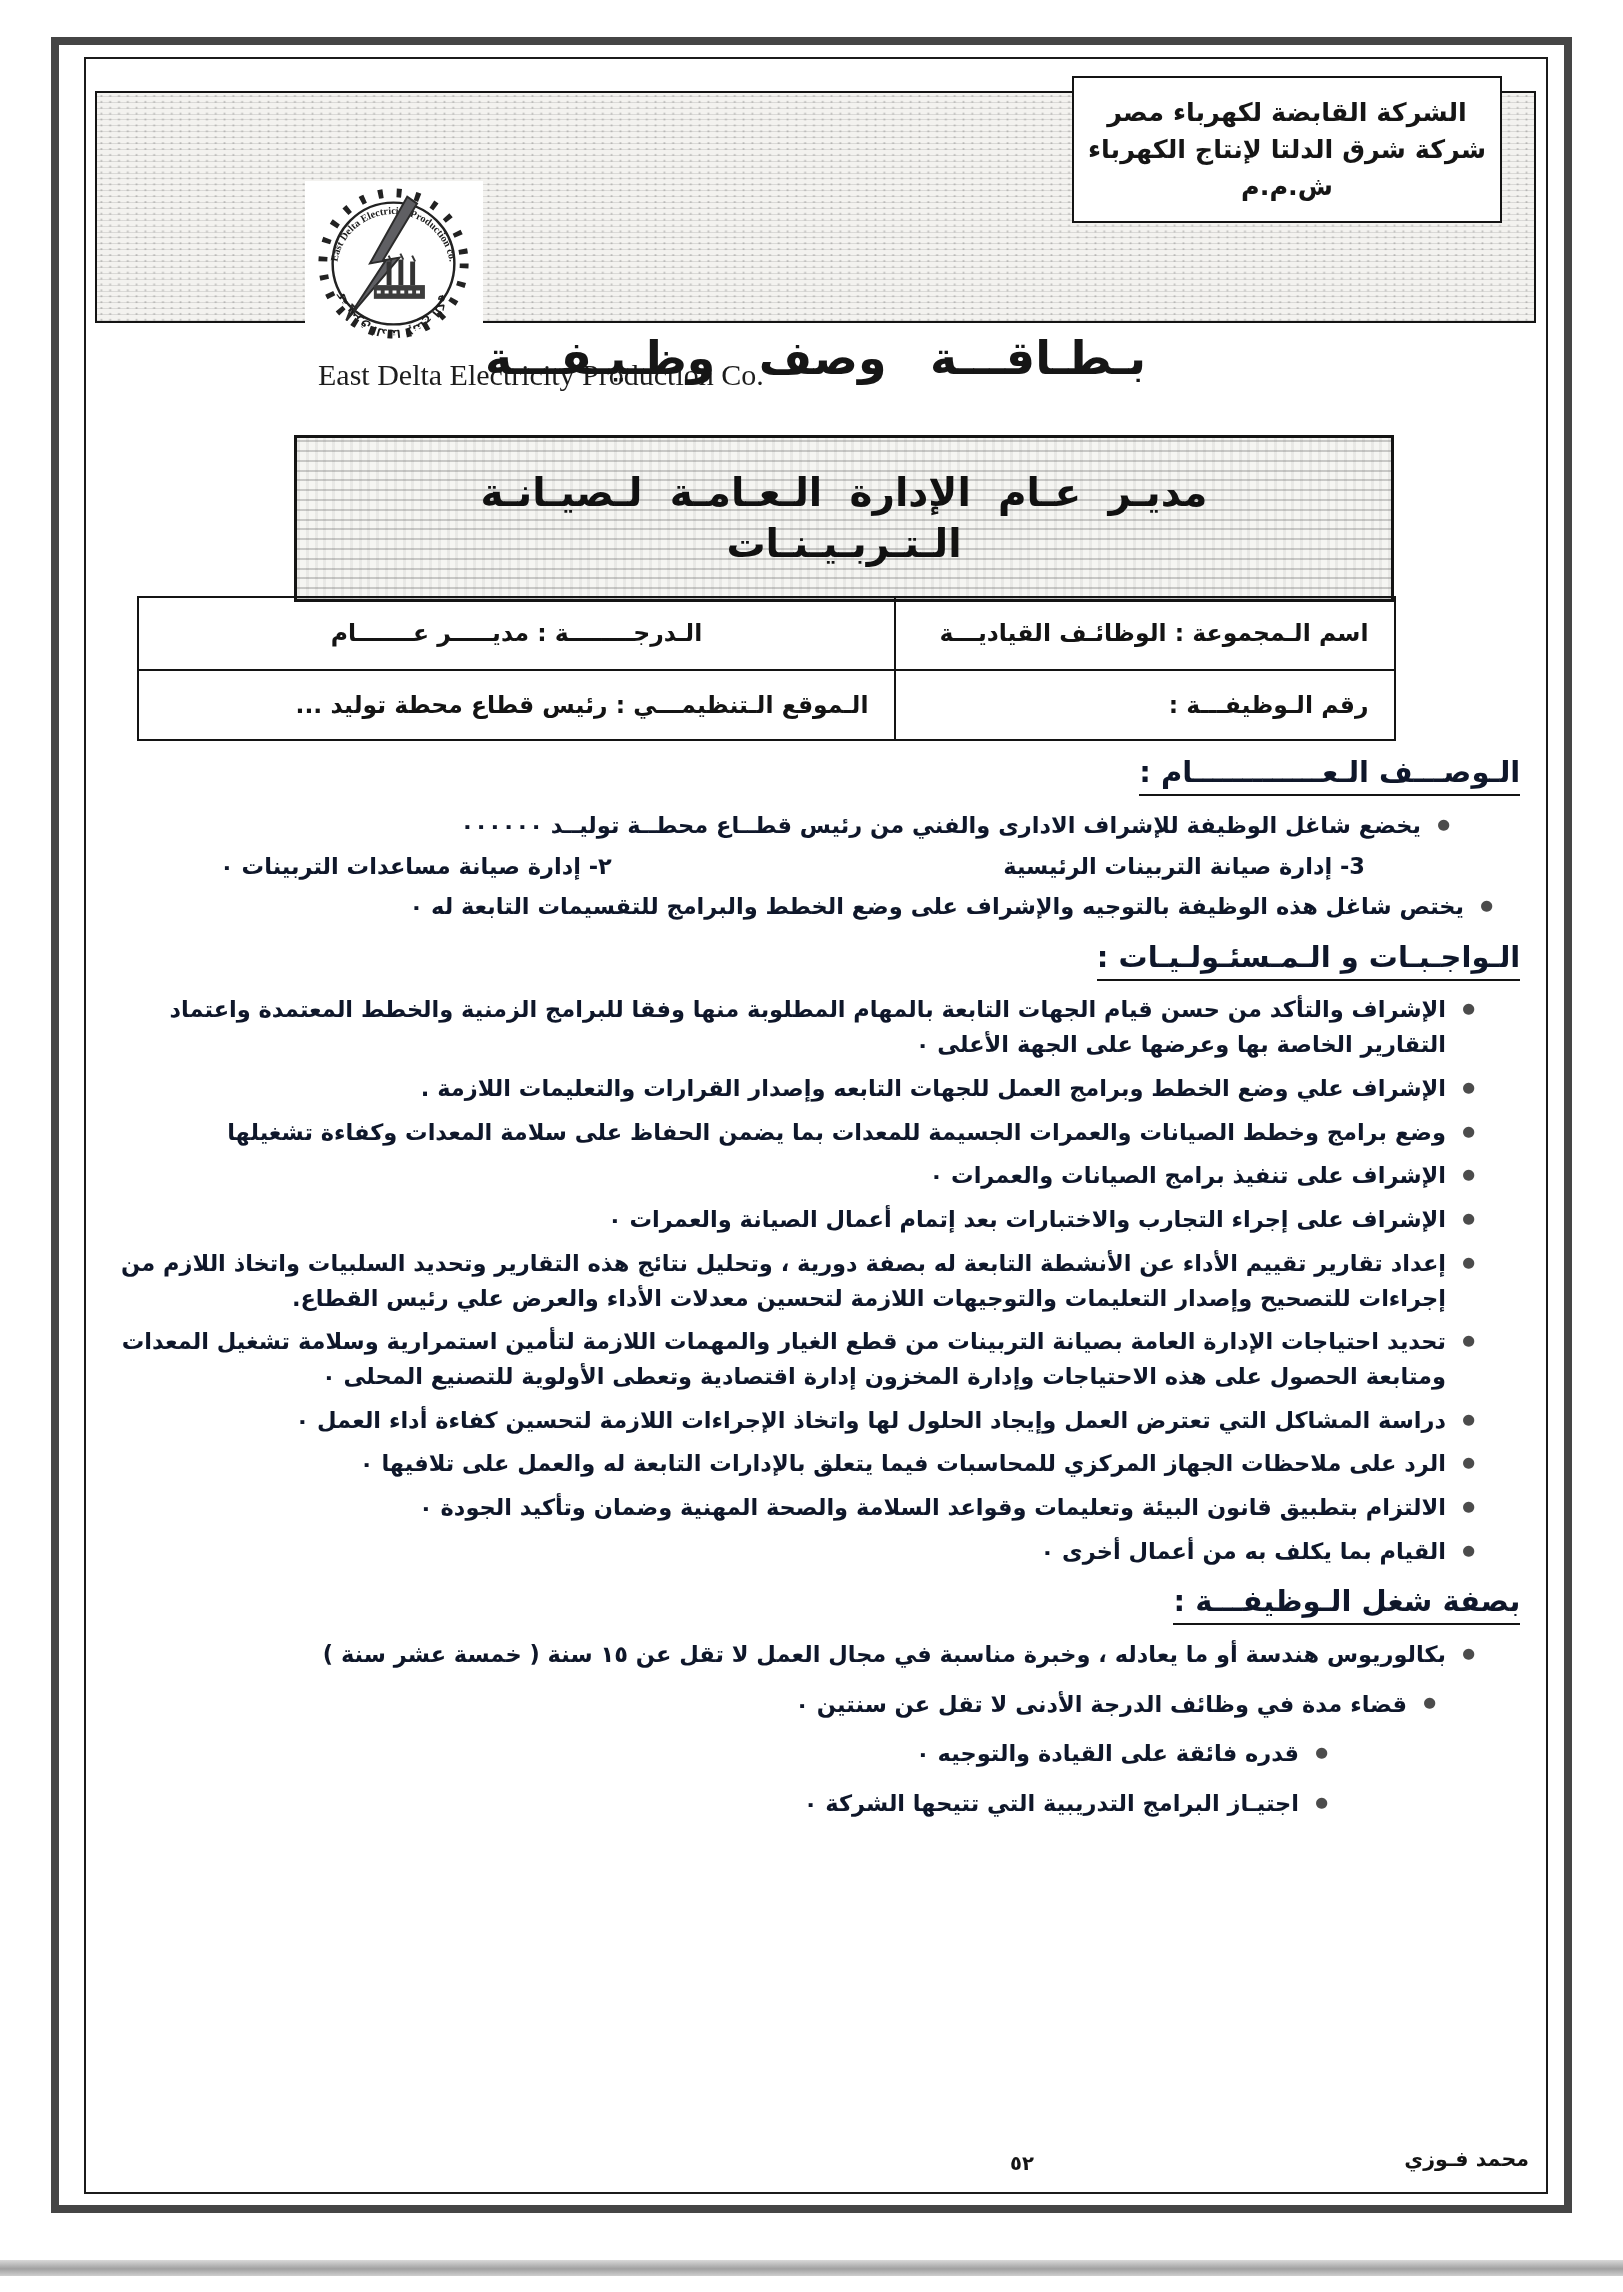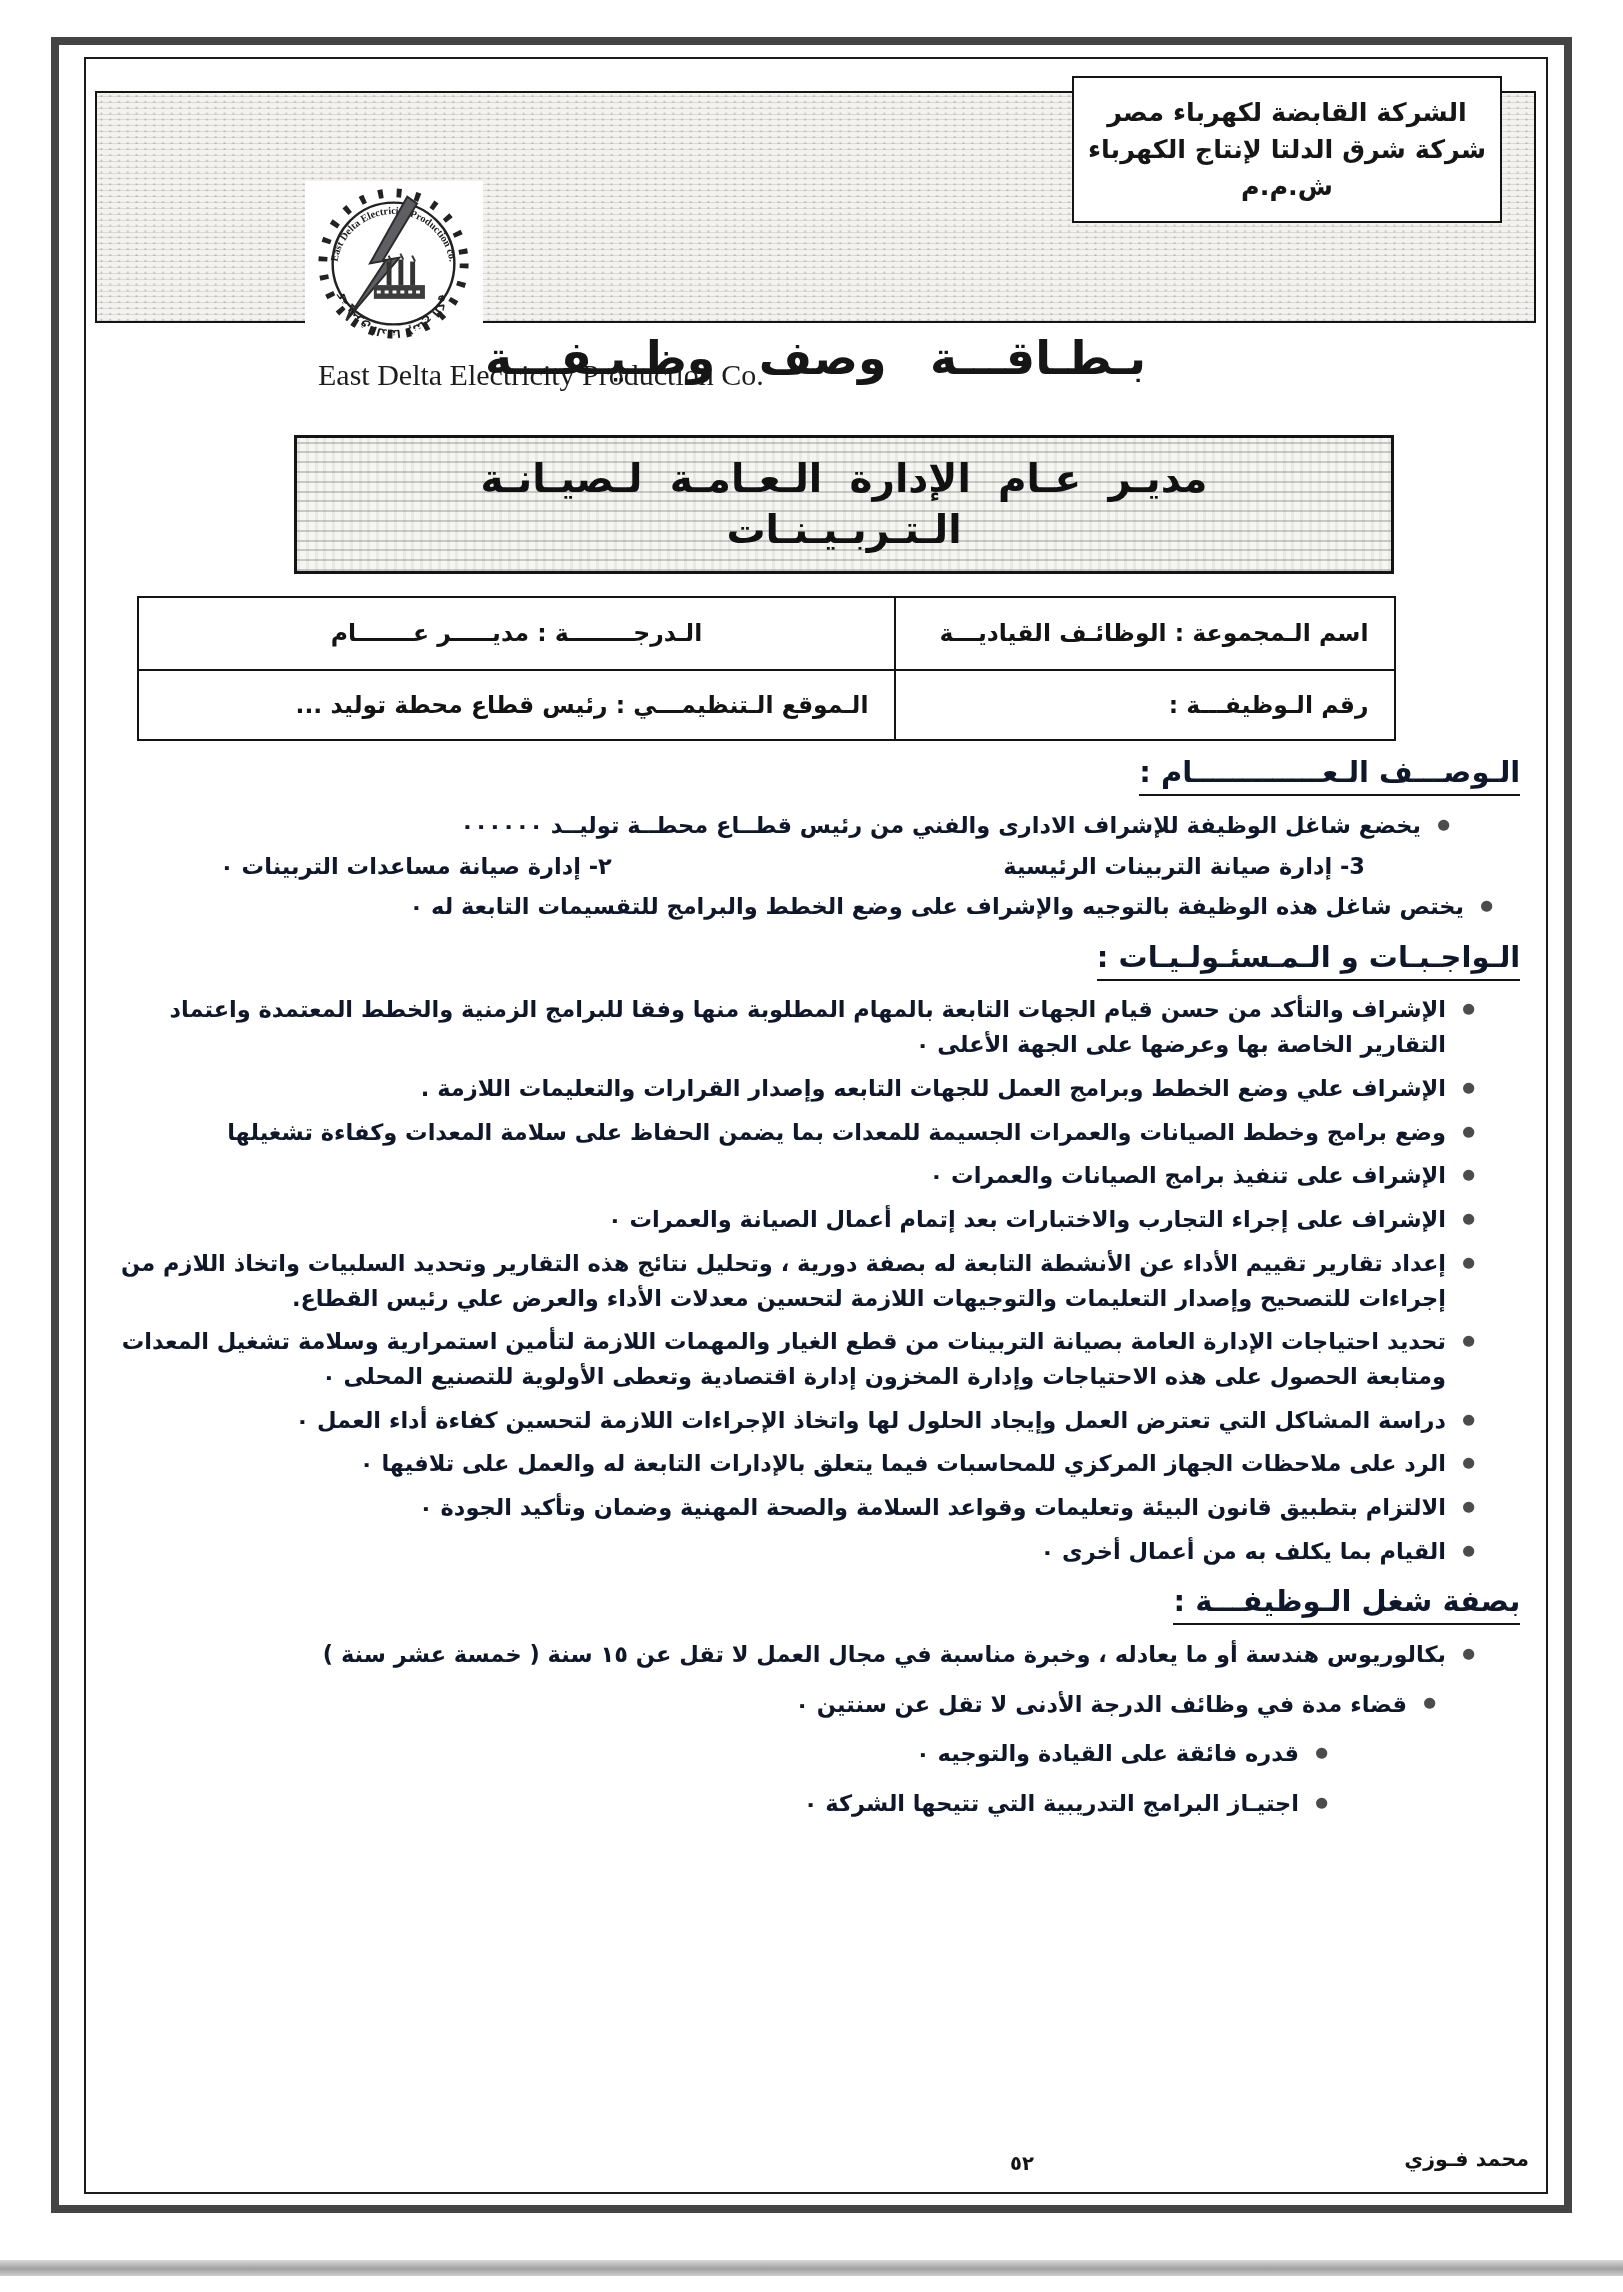--- a/index.html
+++ b/index.html
@@ -28,21 +28,21 @@
   .company-box { position:absolute; left:1072px; top:76px; width:430px; height:147px; background:#ffffff;
                  border:2px solid #141414; direction:rtl; text-align:center;
                  display:flex; flex-direction:column; justify-content:center;
                  font-size:25.5px; font-weight:700; color:#161616; line-height:1.45; }
 
   
   .doc-title { position:absolute; left:95px; top:331px; width:1441px; text-align:center;
                direction:rtl; font-size:46px; font-weight:700; color:#161616; word-spacing:27.4px; }
 
   
-  .job-title-box { position:absolute; left:294px; top:435px; width:1100px; height:139px;
+  .job-title-box { position:absolute; left:294px; top:435px; width:1100px; height:167px;
                    border:3.9px solid #141414; direction:rtl; text-align:center;
                    display:flex; flex-direction:column; justify-content:center;
                    background-color:#f5f5f2;
                    background-image:
                      repeating-linear-gradient(0deg, rgba(95,95,95,.30) 0 2px, transparent 2px 9.8px),
                      repeating-linear-gradient(90deg, rgba(120,120,120,.10) 0 2.9px, transparent 2.9px 8.8px); }
   .job-title-line { font-size:39px; font-weight:700; color:#111; word-spacing:13.7px; line-height:1.3; }
 
   
   .info-table { position:absolute; left:137px; top:596px; width:1259px; height:145px;

